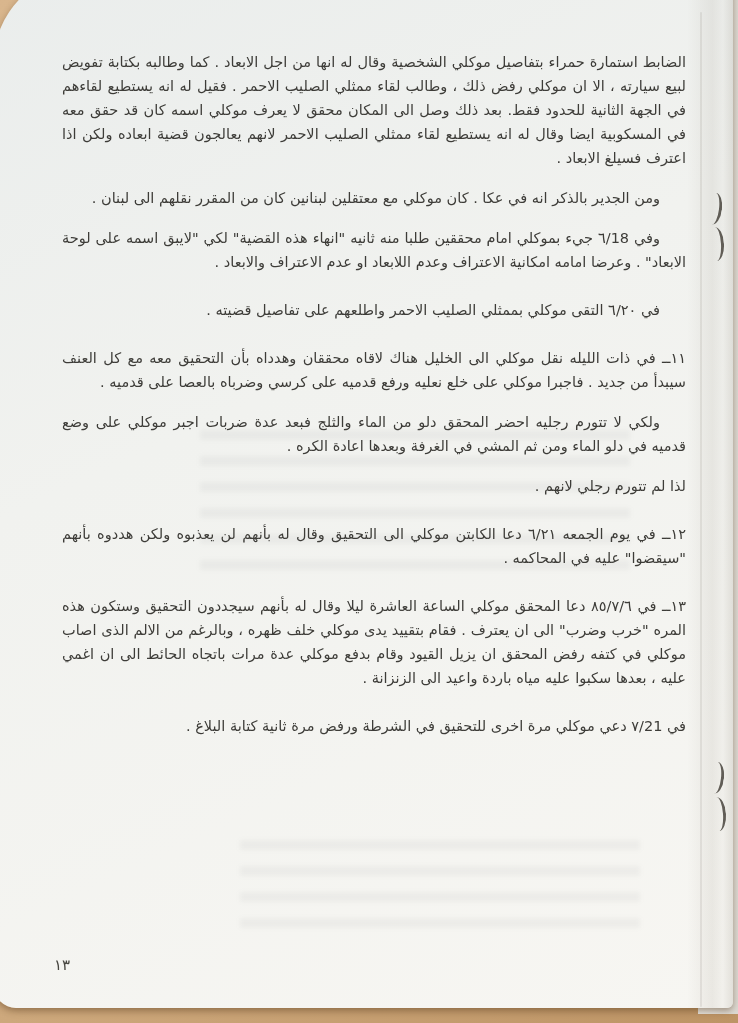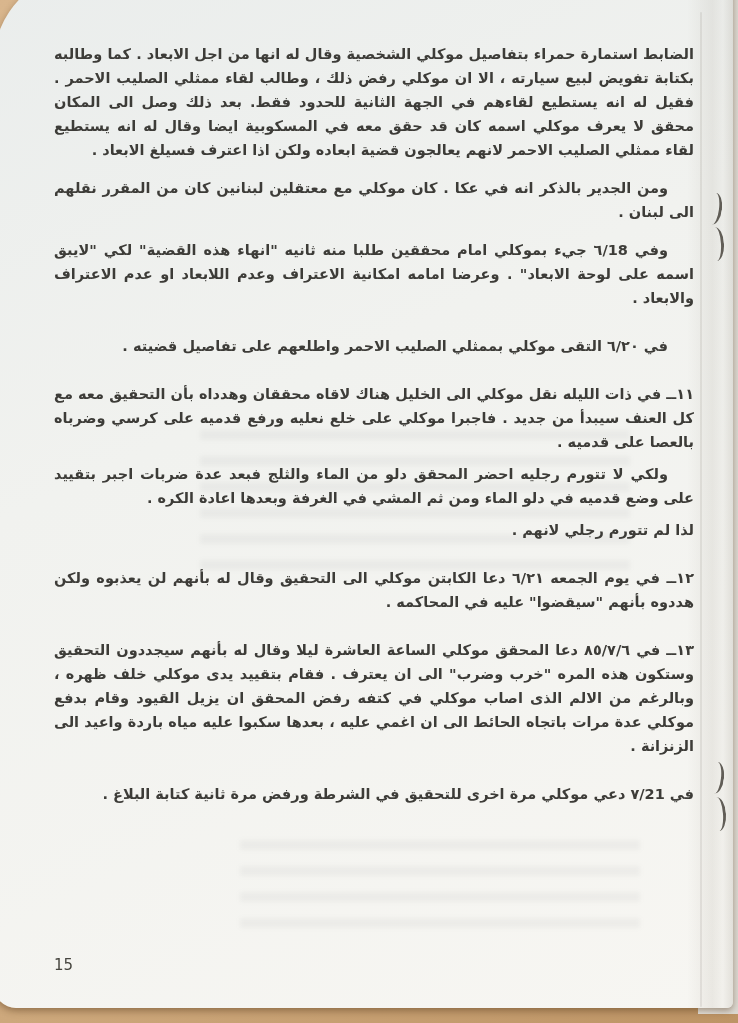--- a/index.html
+++ b/index.html
@@ -60,21 +60,21 @@
   .ghost.g1{left:200px;top:430px;width:430px;height:150px;}
   .ghost.g2{left:240px;top:840px;width:400px;height:90px;}
   
   .text-block{
     position:absolute;left:46px;top:34px;width:656px;
     direction:rtl;
     color:#3d3c38;
     font-size:14.5px;line-height:24px;
     text-align:justify;text-justify:inter-word;
   }
-  .para{margin:8px;font-weight:bold;}
+  .para{margin:16px;}
   .para.indent{text-indent:26px;}
   .para.gap{margin-top:14px;}
   .para.gap-lg{margin-top:24px;}
   .page-number{
     position:absolute;left:54px;top:956px;
     direction:rtl;color:#46453f;font-size:15px;
   }
 </style>
 </head>
 <body>
@@ -94,21 +94,21 @@
   <div class="staple s2"></div>
   <div class="staple s3"></div>
   <div class="staple s4"></div>
 
   <div class="text-block" lang="ar" dir="rtl">
       <p class="para">الضابط استمارة حمراء بتفاصيل موكلي الشخصية وقال له انها من اجل الابعاد . كما وطالبه بكتابة تفويض لبيع سيارته ، الا ان موكلي رفض ذلك ، وطالب لقاء ممثلي الصليب الاحمر . فقيل له انه يستطيع لقاءهم في الجهة الثانية للحدود فقط. بعد ذلك وصل الى المكان محقق لا يعرف موكلي اسمه كان قد حقق معه في المسكوبية ايضا وقال له انه يستطيع لقاء ممثلي الصليب الاحمر لانهم يعالجون قضية ابعاده ولكن اذا اعترف فسيلغ الابعاد .</p>
       <p class="para indent gap">ومن الجدير بالذكر انه في عكا . كان موكلي مع معتقلين لبنانين كان من المقرر نقلهم الى لبنان .</p>
       <p class="para indent gap">وفي ٦/18 جيء بموكلي امام محققين طلبا منه ثانيه "انهاء هذه القضية" لكي "لايبق اسمه على لوحة الابعاد" . وعرضا امامه امكانية الاعتراف وعدم اللابعاد او عدم الاعتراف والابعاد .</p>
       <p class="para indent gap-lg">في ٦/٢٠ التقى موكلي بممثلي الصليب الاحمر واطلعهم على تفاصيل قضيته .</p>
       <p class="para gap-lg">١١ــ في ذات الليله نقل موكلي الى الخليل هناك لاقاه محققان وهدداه بأن التحقيق معه مع كل العنف سيبدأ من جديد . فاجبرا موكلي على خلع نعليه ورفع قدميه على كرسي وضرباه بالعصا على قدميه .</p>
-      <p class="para indent">ولكي لا تتورم رجليه احضر المحقق دلو من الماء والثلج فبعد عدة ضربات اجبر بتقييد على وضع قدميه في دلو الماء ومن ثم المشي في الغرفة وبعدها اعادة الكره .</p>
+      <p class="para indent">ولكي لا تتورم رجليه احضر المحقق دلو من الماء والثلج فبعد عدة ضربات اجبر موكلي على وضع قدميه في دلو الماء ومن ثم المشي في الغرفة وبعدها اعادة الكره .</p>
       <p class="para">لذا لم تتورم رجلي لانهم .</p>
       <p class="para gap-lg">١٢ــ في يوم الجمعه ٦/٢١ دعا الكابتن موكلي الى التحقيق وقال له بأنهم لن يعذبوه ولكن هددوه بأنهم "سيقضوا" عليه في المحاكمه .</p>
       <p class="para gap-lg">١٣ــ في ٨٥/٧/٦ دعا المحقق موكلي الساعة العاشرة ليلا وقال له بأنهم سيجددون التحقيق وستكون هذه المره "خرب وضرب" الى ان يعترف . فقام بتقييد يدى موكلي خلف ظهره ، وبالرغم من الالم الذى اصاب موكلي في كتفه رفض المحقق ان يزيل القيود وقام بدفع موكلي عدة مرات باتجاه الحائط الى ان اغمي عليه ، بعدها سكبوا عليه مياه باردة واعيد الى الزنزانة .</p>
       <p class="para gap-lg">في ٧/21 دعي موكلي مرة اخرى للتحقيق في الشرطة ورفض مرة ثانية كتابة البلاغ .</p>
     </div>
 
-  <div class="page-number" lang="ar">15</div>
+  <div class="page-number" lang="ar">١٣</div>
 </div>
 
 </body></html>

